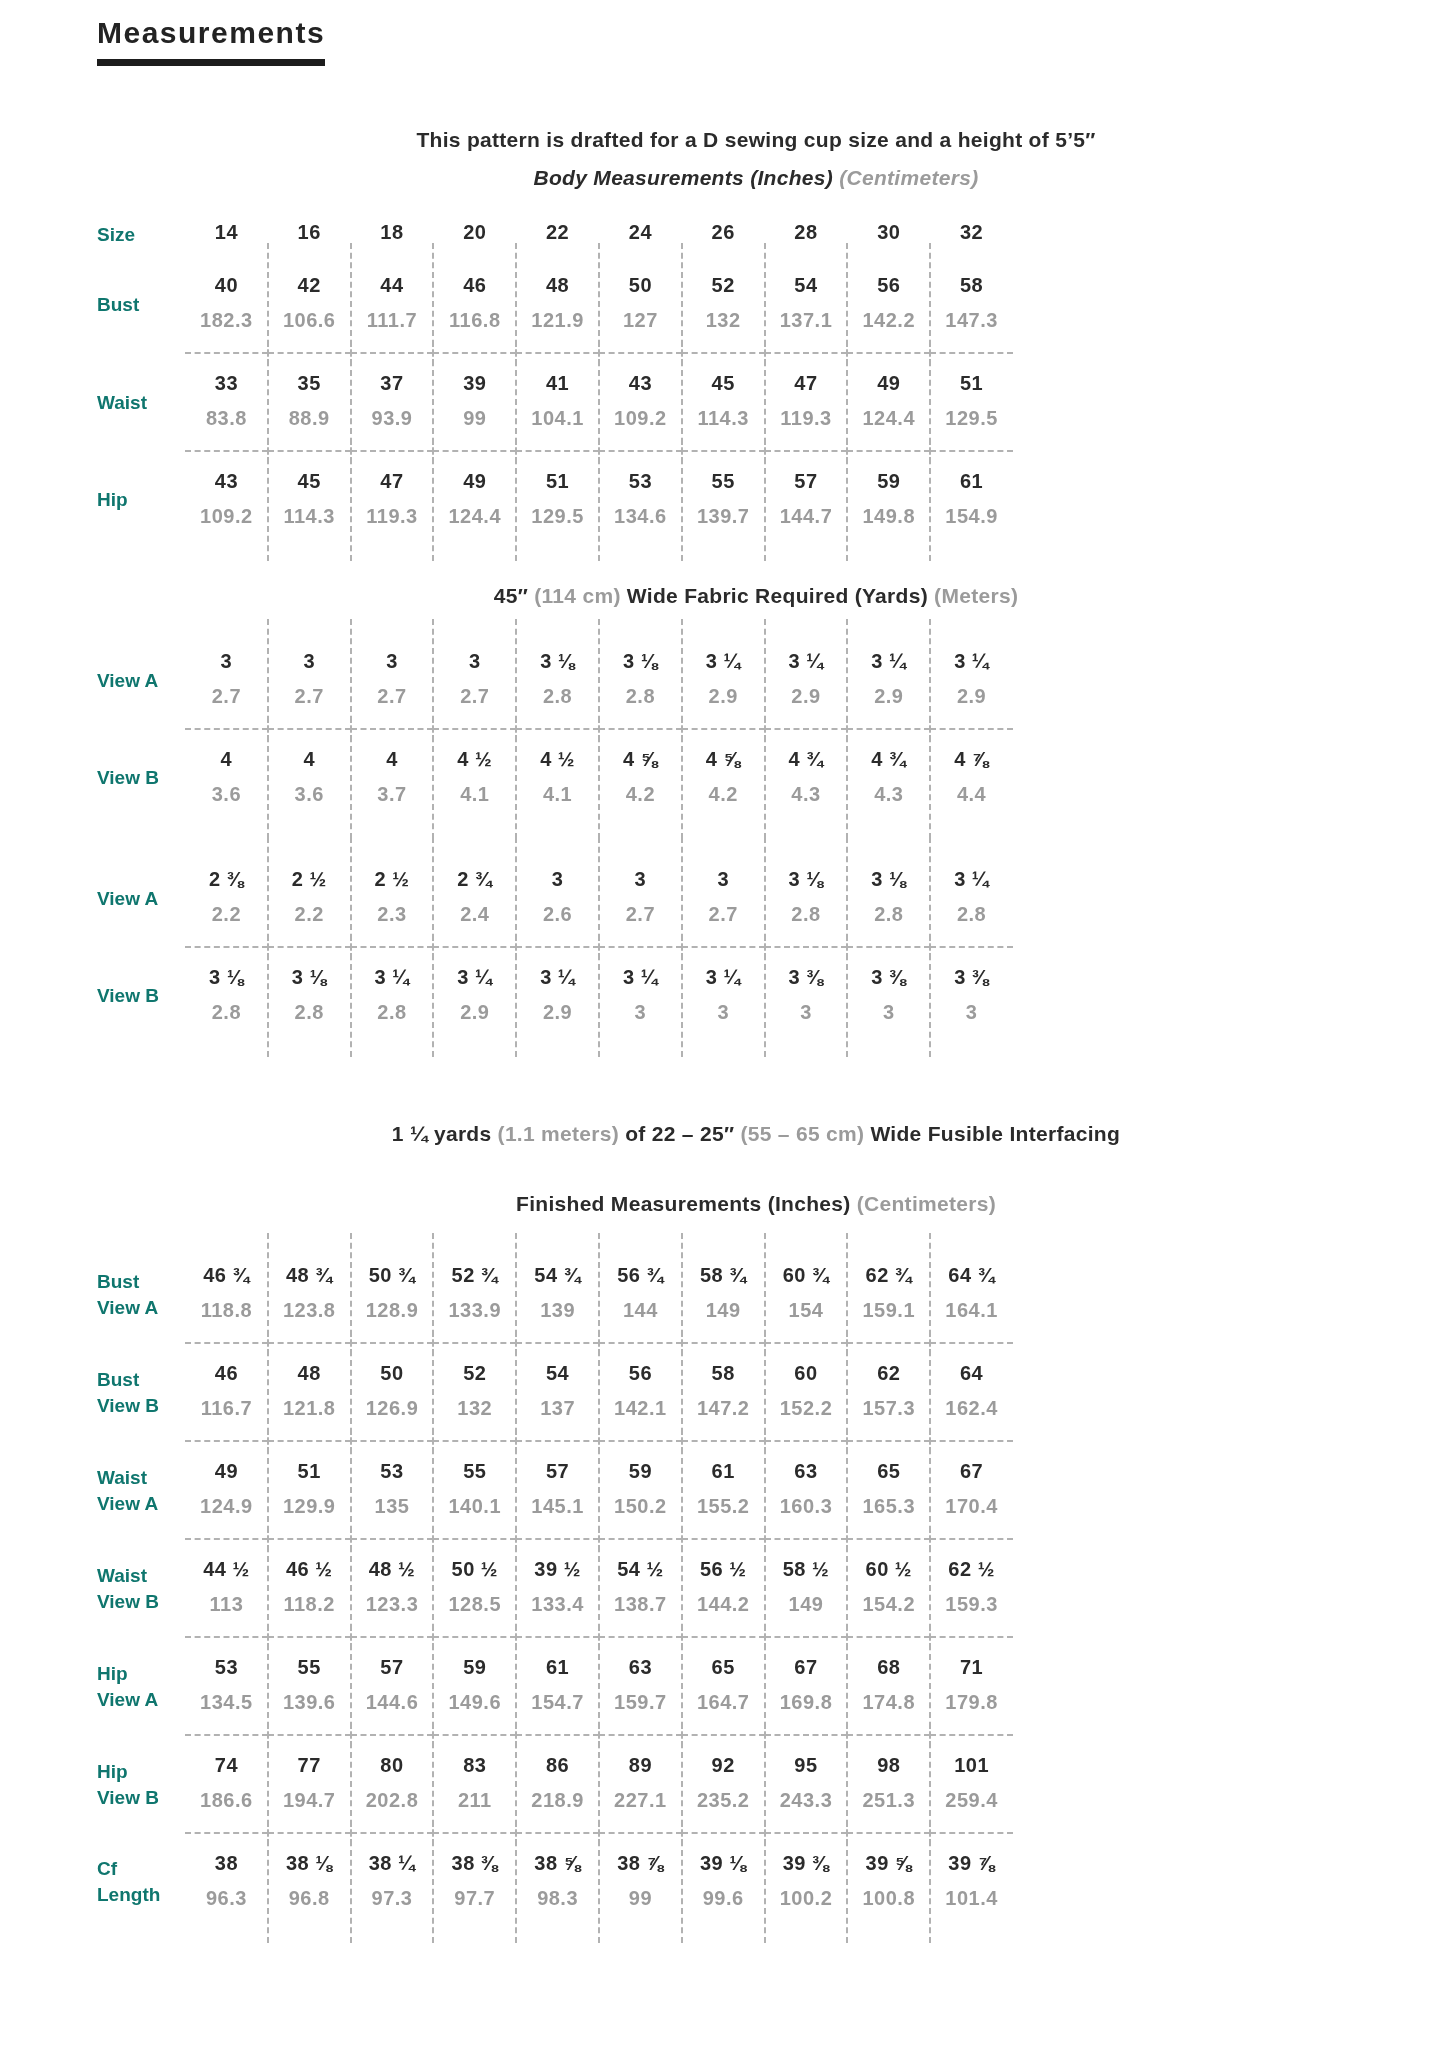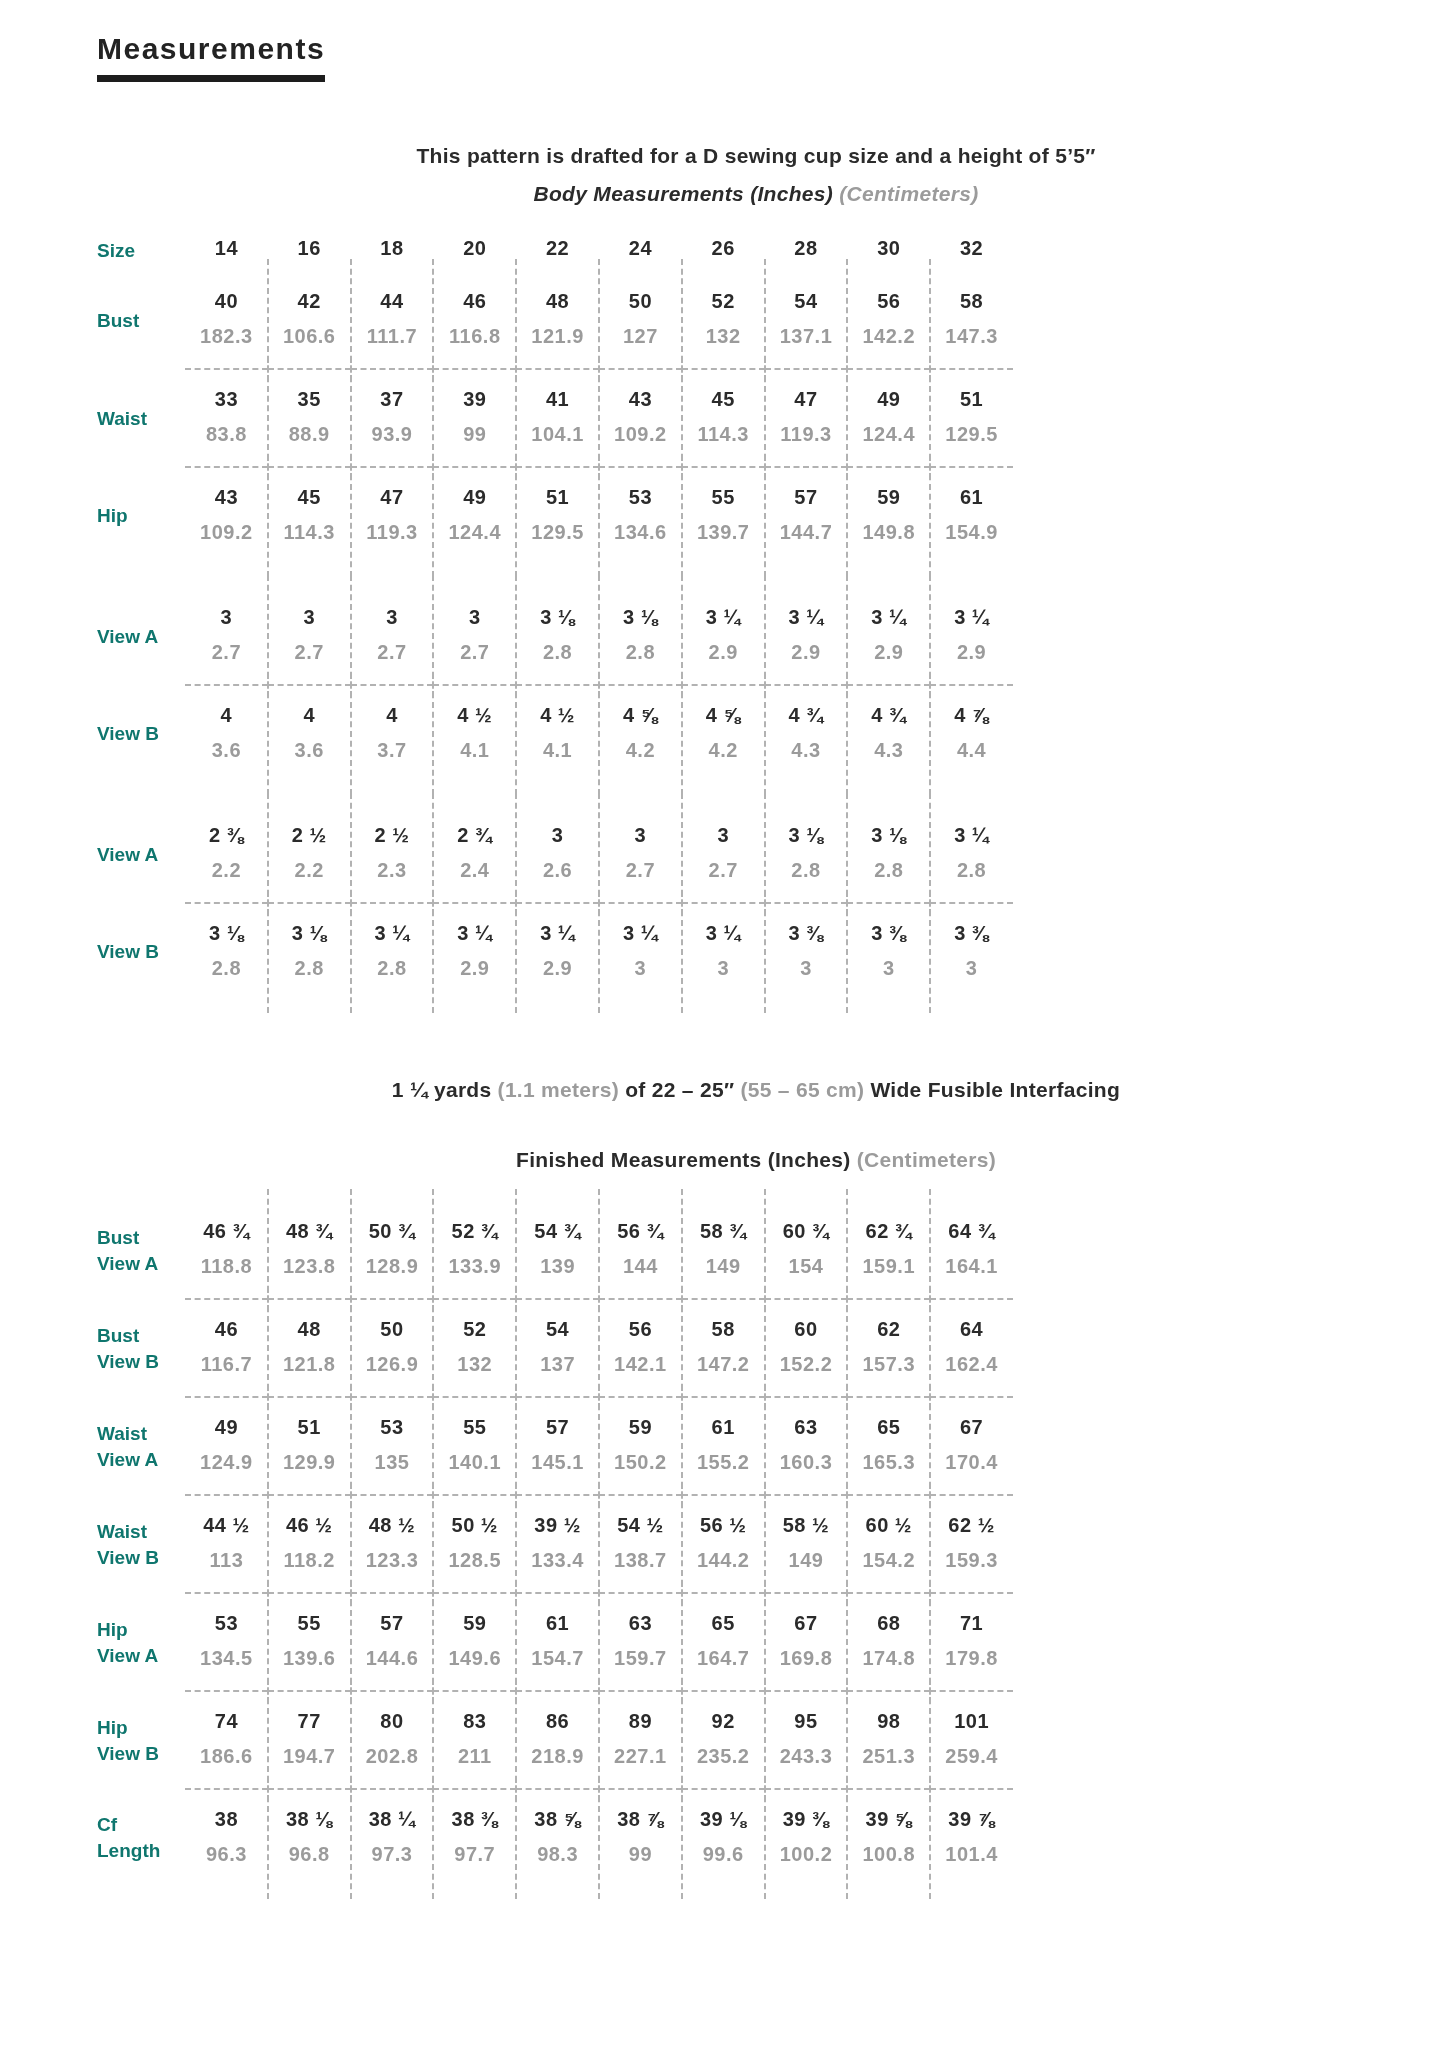--- a/index.html
+++ b/index.html
@@ -1,17 +1,17 @@
 <!DOCTYPE html>
 <html><head>
 <meta charset="utf-8">
 <style>
   html,body{margin:0;padding:0;background:#ffffff;}
   body{font-family:"Liberation Sans","DejaVu Sans",sans-serif;color:#2b2b2b;}
-  .page{width:1445px;height:2060px;box-sizing:border-box;padding:32px 30px 10px 97px;overflow:hidden;background:#fff;}
+  .page{width:1445px;height:2060px;box-sizing:border-box;padding:16px 30px 10px 97px;overflow:hidden;background:#fff;}
 
   .title-wrap{display:inline-block;}
   h1.page-title{margin:0;font-size:30px;font-weight:700;letter-spacing:1.5px;color:#232323;}
   .title-underline{height:7px;background:#1d1d1d;margin-top:9px;width:100%;}
 
   .indent{margin-left:108px;text-align:center;}
   .note{font-size:21px;font-weight:700;letter-spacing:.3px;margin:0;}
   .intro{margin-top:62px;}
   .sec-header{font-size:21px;font-weight:700;letter-spacing:.3px;margin:0;}
   .muted{color:#9b9b9b;}
@@ -213,20 +213,21 @@
           <div class="inches">59</div>
           <div class="cm">149.8</div>
         </div>
         <div class="cell">
           <div class="inches">61</div>
           <div class="cm">154.9</div>
         </div>
       </div>
     </div>
 
+  <h2 class="sec-header hdr-fabric45 indent"><span>45″ </span><span class="muted">(114 cm) </span><span>Wide Fabric Required (Yards) </span><span class="muted">(Meters)</span></h2>
 
   <div class="mtable">
       <div class="mrow sep">
         <div class="rlabel">
           <div>View A</div>
         </div>
         <div class="cell vsep">
           <div class="inches">3</div>
           <div class="cm">2.7</div>
         </div>

